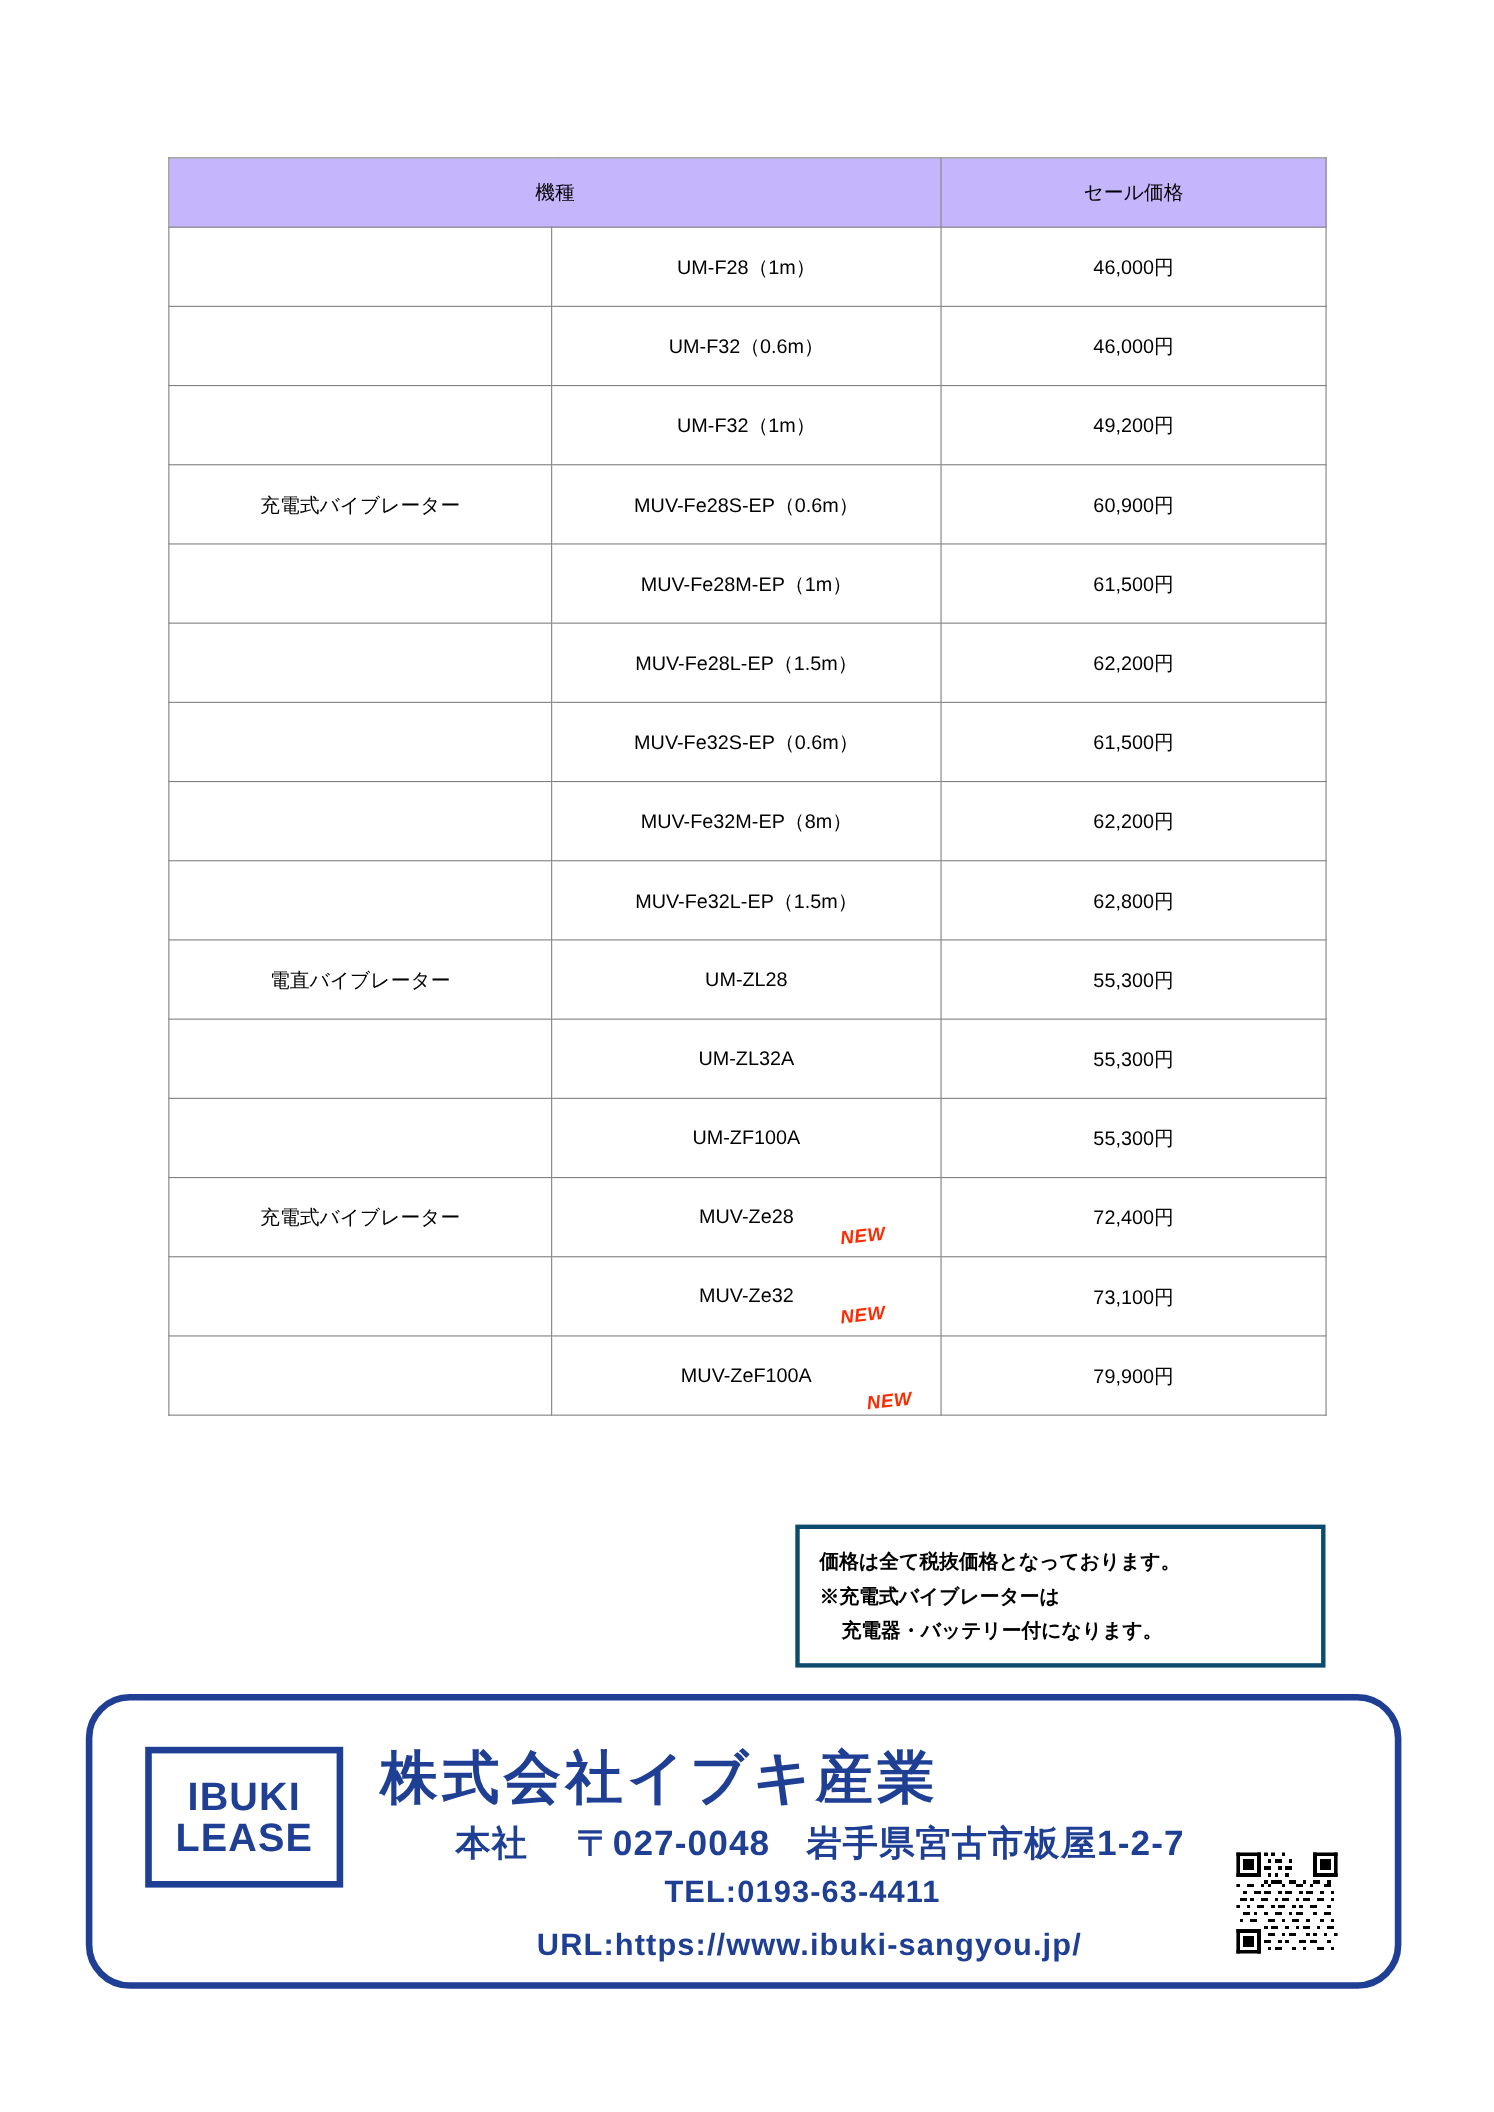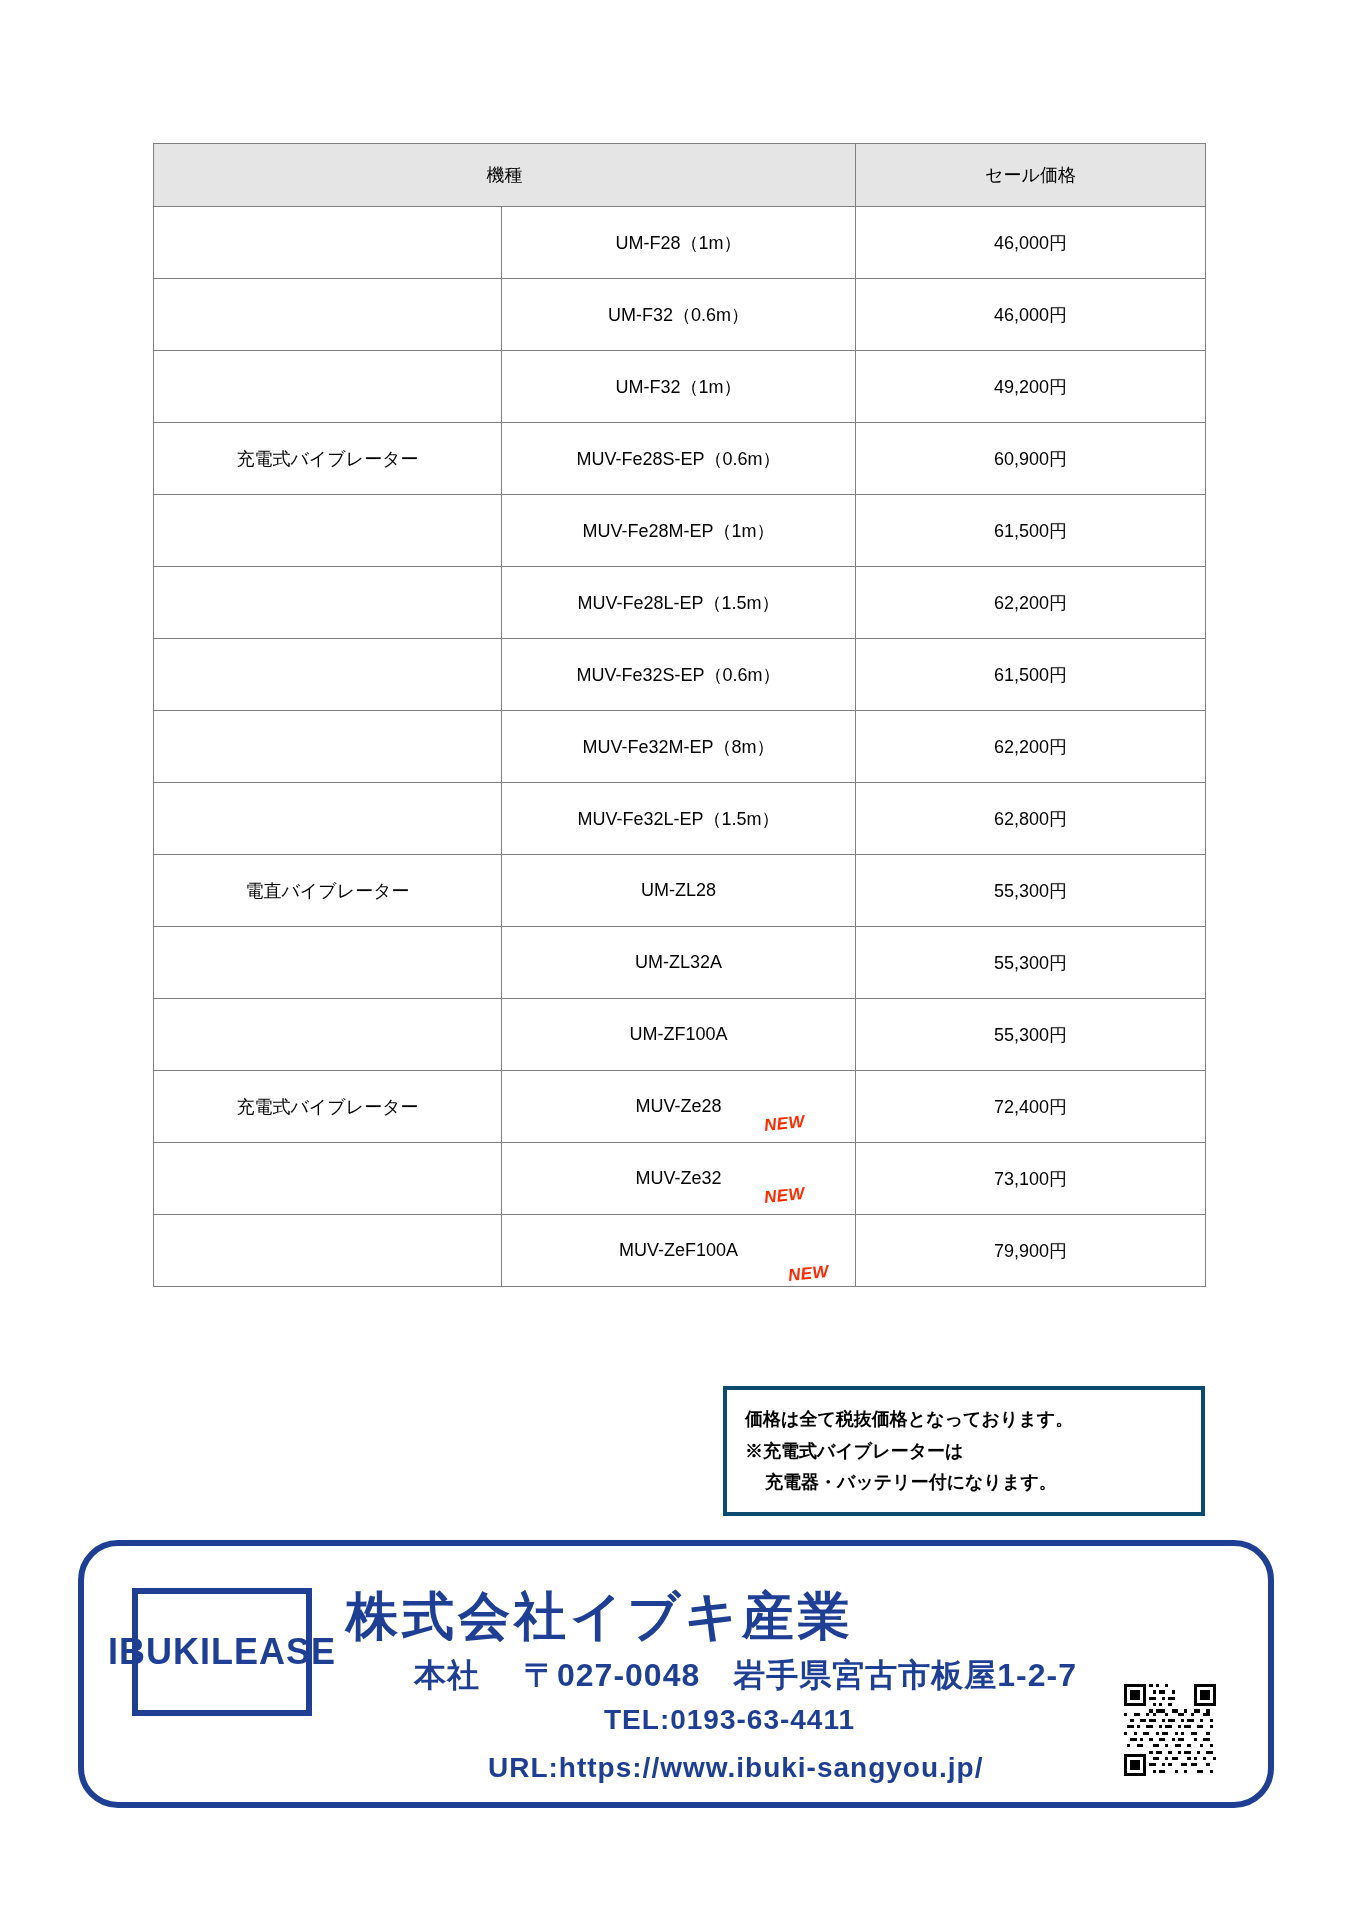--- a/index.html
+++ b/index.html
@@ -38,21 +38,21 @@
   table.price-table td, table.price-table th {
     border: 1px solid #808080;
     font-weight: normal;
     font-size: 18px;
     text-align: center;
     vertical-align: middle;
     height: 71px;
     padding: 0;
   }
   table.price-table thead th {
-    background: #e5e5e5;
+    background: #c4b5fd;
     height: 62px;
     font-size: 18px;
   }
   col.c-cat { width: 348px; }
   col.c-model { width: 354px; }
   col.c-price { width: 350px; }
 
   .cell-model {
     position: relative;
   }
@@ -107,21 +107,21 @@
   }
   .logo {
     position: absolute;
     left: 48px;
     top: 42px;
     width: 180px;
     height: 128px;
     border: 6px solid #1f3f94;
     box-sizing: border-box;
     display: flex;
-    flex-direction: row;
+    flex-direction: column;
     justify-content: center;
     align-items: center;
     color: #1f3f94;
     font-weight: bold;
     letter-spacing: 1px;
   }
   .logo .l1, .logo .l2 {
     font-size: 36px;
     line-height: 1.05;
     font-family: "Liberation Sans", sans-serif;

